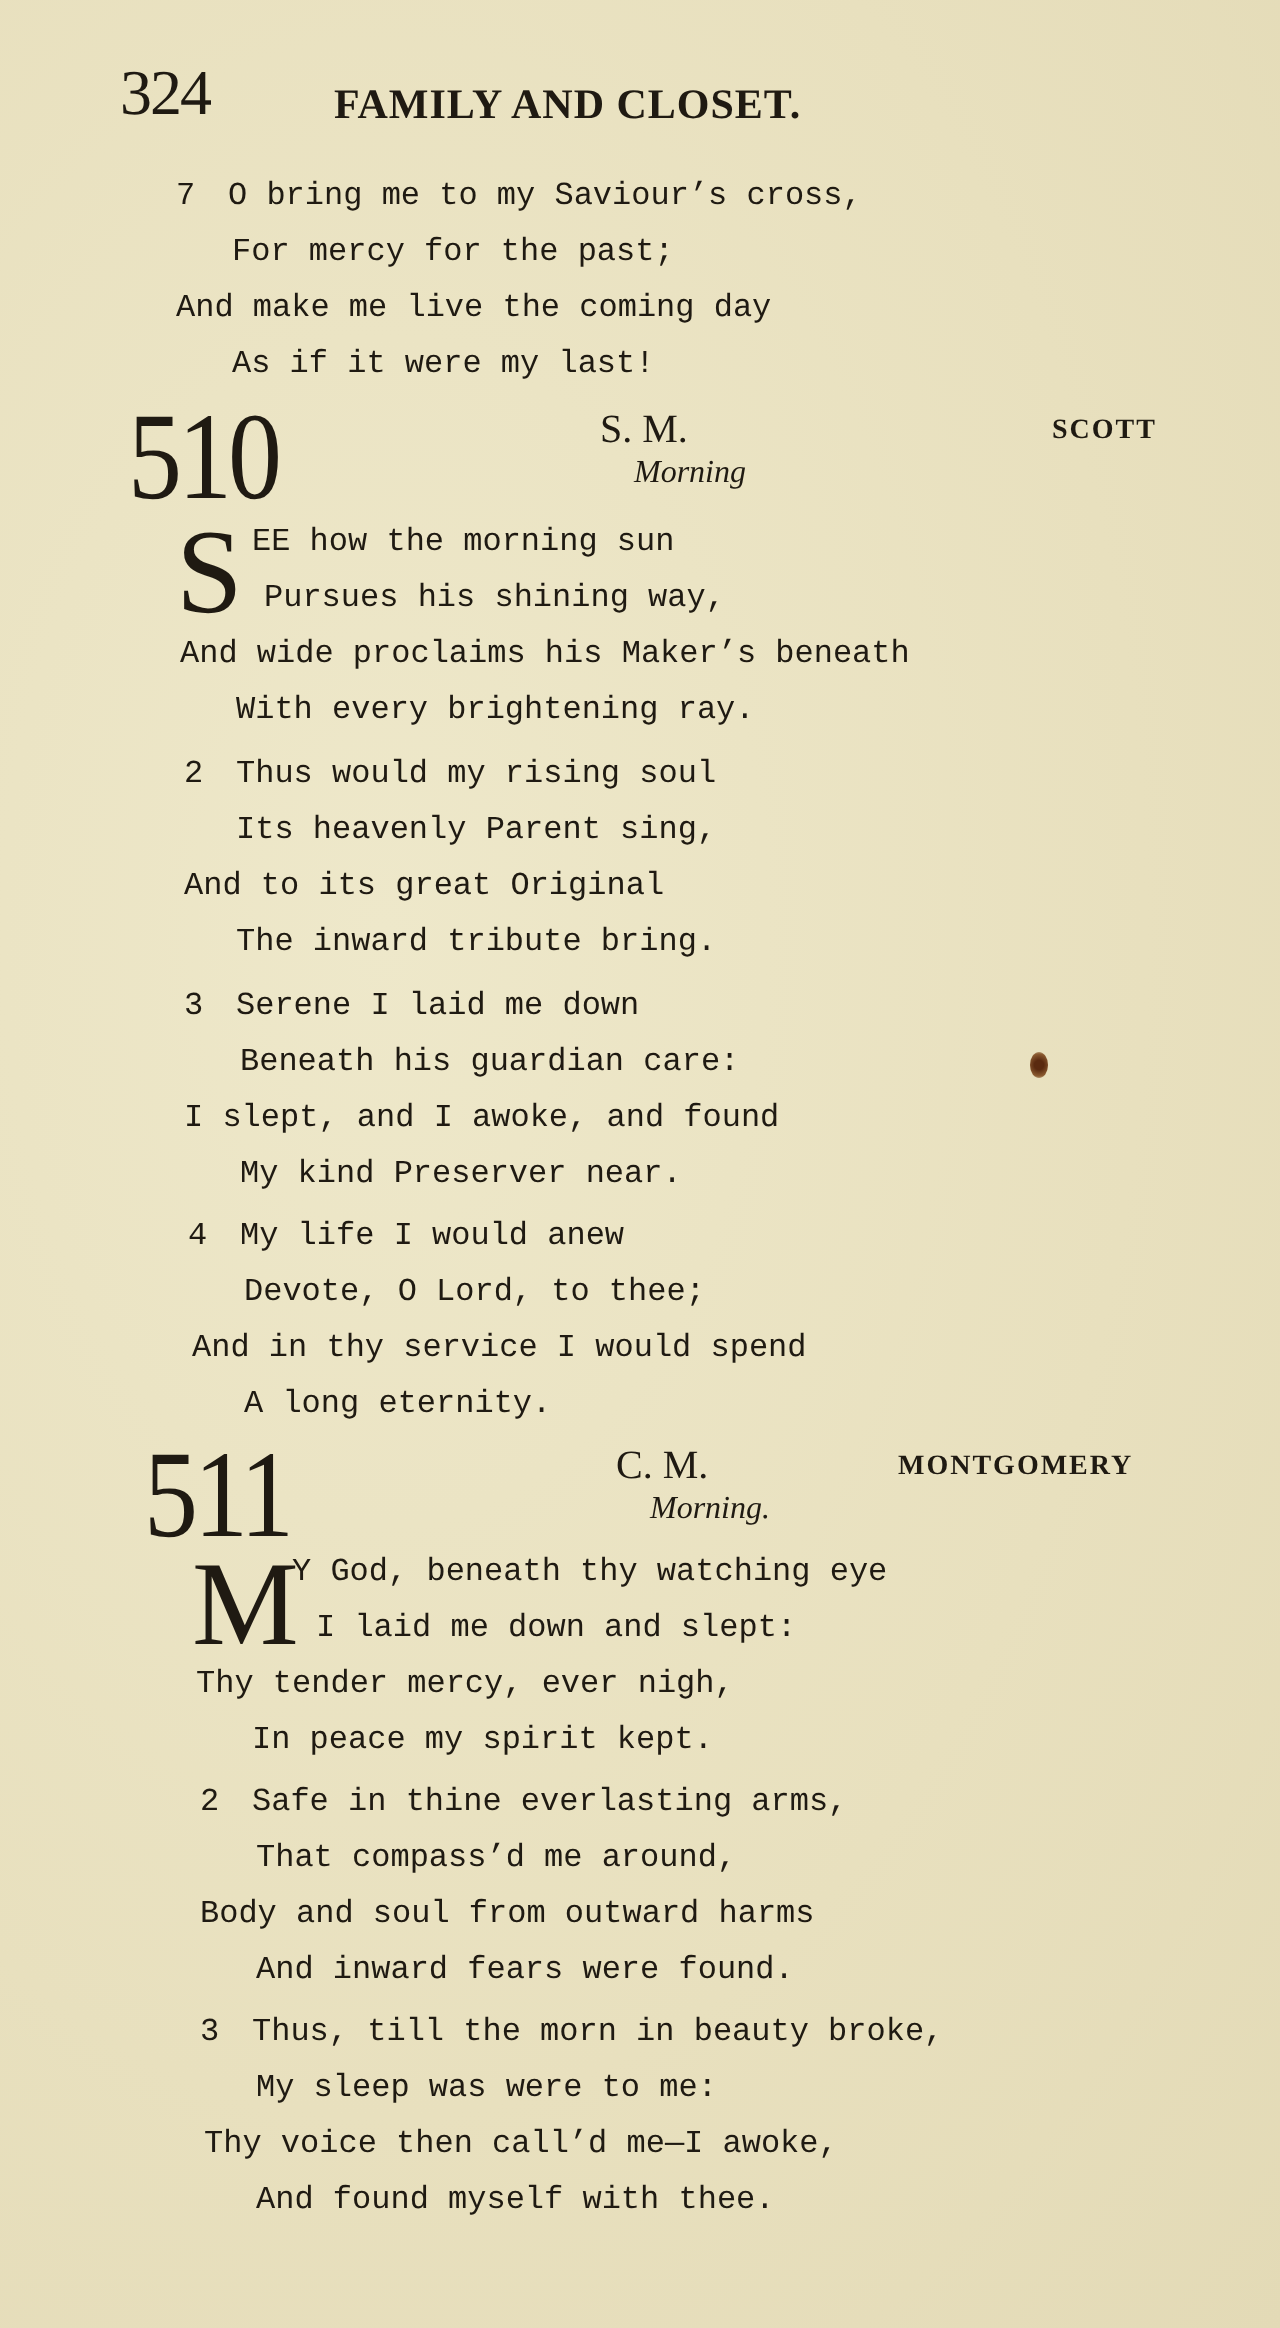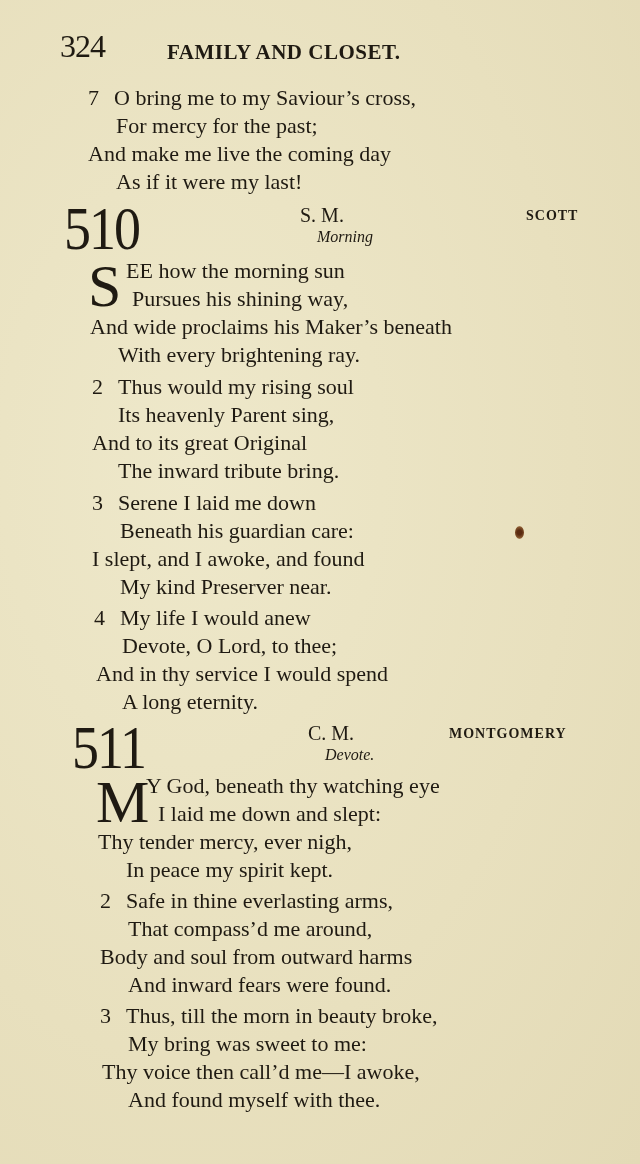--- a/index.html
+++ b/index.html
@@ -9,21 +9,21 @@
     background-image: radial-gradient(ellipse at 30% 40%, #eee8ca 0%, #e8e0be 60%, #e3dab6 100%);
     font-family: "Liberation Serif", "DejaVu Serif", serif;
     color: #1f1a12;
     position: relative;
   }
   .page { position: absolute; left: 0; top: 0; width: 604px; height: 1164px; }
   .header { position: absolute; left: 60px; top: 28px; height: 50px; }
   .page-num { position: absolute; left: 0; top: 0; font-size: 32px; letter-spacing: -1px; }
   .running-title { position: absolute; left: 107px; top: 12px; white-space: nowrap; font-size: 21px; letter-spacing: 0.5px; font-weight: bold; }
 
-  .line { position: absolute; white-space: nowrap; font-size: 22px; line-height: 28px; }
+  .line { position: absolute; white-space: nowrap; font-size: 16px; line-height: 28px; font-family: Liberation Mono, monospace; }
   .vnum { display: inline-block; width: 26px; }
 
   .hymn-num { position: absolute; font-size: 54px; line-height: 54px; transform: scaleY(1.15); transform-origin: top left; letter-spacing: -2px; }
   .meter { position: absolute; font-size: 20px; white-space: nowrap; }
   .author { position: absolute; font-size: 14px; font-weight: bold; letter-spacing: 1px; white-space: nowrap; text-align: center; }
   .subject { position: absolute; font-size: 16px; font-style: italic; white-space: nowrap; margin-left: 39px; }
   .dropcap { position: absolute; font-size: 60px; line-height: 60px; }
 
   .stain { position: absolute; left: 515px; top: 526px; width: 9px; height: 13px; border-radius: 50%; background: radial-gradient(circle, #5a2a10 30%, #8a5a30 70%, rgba(0,0,0,0) 100%); }
 </style>
@@ -69,33 +69,33 @@
     <div class="line" style="left:94px; top:604px;"><span class="vnum">4</span><span>My life I would anew</span></div>
     <div class="line" style="left:122px; top:632px;">Devote, O Lord, to thee;</div>
     <div class="line" style="left:96px; top:660px;">And in thy service I would spend</div>
     <div class="line" style="left:122px; top:688px;">A long eternity.</div>
   </div>
 
   <div>
     <div class="hymn-num" style="left:72px; top:716px;">511</div>
     <div class="meter" style="left:308px; top:722px;">C. M.</div>
     <div class="author" style="left:449px; top:726px;">MONTGOMERY</div>
-    <div class="subject" style="left:286px; top:746px;">Devote.</div>
+    <div class="subject" style="left:286px; top:746px;">Morning.</div>
 
     <div class="dropcap" style="left:96px; top:772px;">M</div>
     <div class="line" style="left:146px; top:772px;">Y God, beneath thy watching eye</div>
     <div class="line" style="left:158px; top:800px;">I laid me down and slept:</div>
     <div class="line" style="left:98px; top:828px;">Thy tender mercy, ever nigh,</div>
     <div class="line" style="left:126px; top:856px;">In peace my spirit kept.</div>
 
     <div class="line" style="left:100px; top:887px;"><span class="vnum">2</span><span>Safe in thine everlasting arms,</span></div>
     <div class="line" style="left:128px; top:915px;">That compass’d me around,</div>
     <div class="line" style="left:100px; top:943px;">Body and soul from outward harms</div>
     <div class="line" style="left:128px; top:971px;">And inward fears were found.</div>
 
     <div class="line" style="left:100px; top:1002px;"><span class="vnum">3</span><span>Thus, till the morn in beauty broke,</span></div>
-    <div class="line" style="left:128px; top:1030px;">My bring was sweet to me:</div>
+    <div class="line" style="left:128px; top:1030px;">My sleep was were to me:</div>
     <div class="line" style="left:102px; top:1058px;">Thy voice then call’d me—I awoke,</div>
     <div class="line" style="left:128px; top:1086px;">And found myself with thee.</div>
   </div>
 
   <div class="stain"></div>
 </div>
 
 </body></html>

